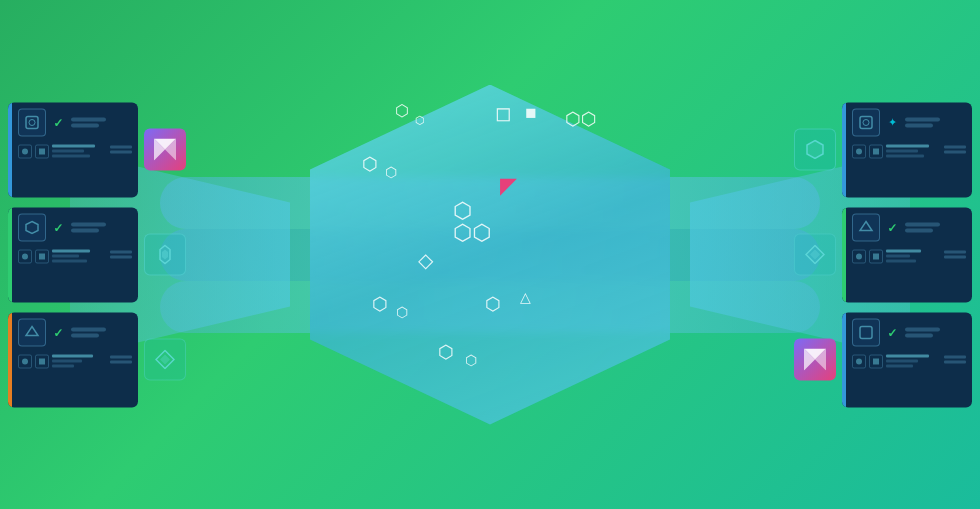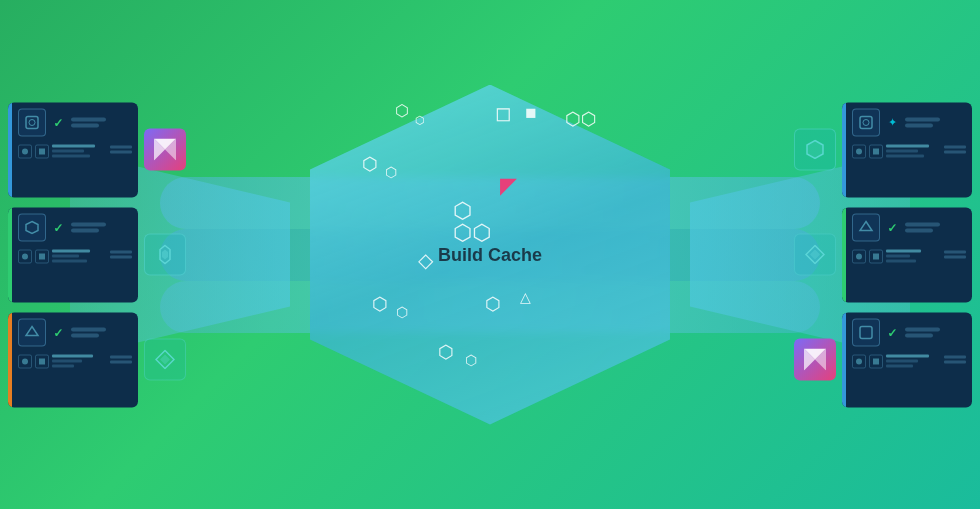--- a/index.html
+++ b/index.html
@@ -298,21 +298,20 @@
 
     <span class="hex-icon" style="left:62px;top:210px;font-size:18px;">⬡</span>
     <span class="hex-icon" style="left:86px;top:220px;font-size:14px;">⬡</span>
     <span class="hex-icon" style="left:175px;top:210px;font-size:18px;">⬡</span>
     <span class="hex-icon" style="left:210px;top:205px;font-size:14px;">△</span>
 
     <span class="hex-icon" style="left:128px;top:258px;font-size:18px;">⬡</span>
     <span class="hex-icon" style="left:155px;top:268px;font-size:14px;">⬡</span>
   </div>
 
-  <div class="build-cache-label">Build Cache</div>
 </div>
 
 <div class="left-funnel">
   <div class="funnel-shape-left"></div>
 </div>
 
 <div class="right-funnel">
   <div class="funnel-shape-right"></div>
 </div>
 

